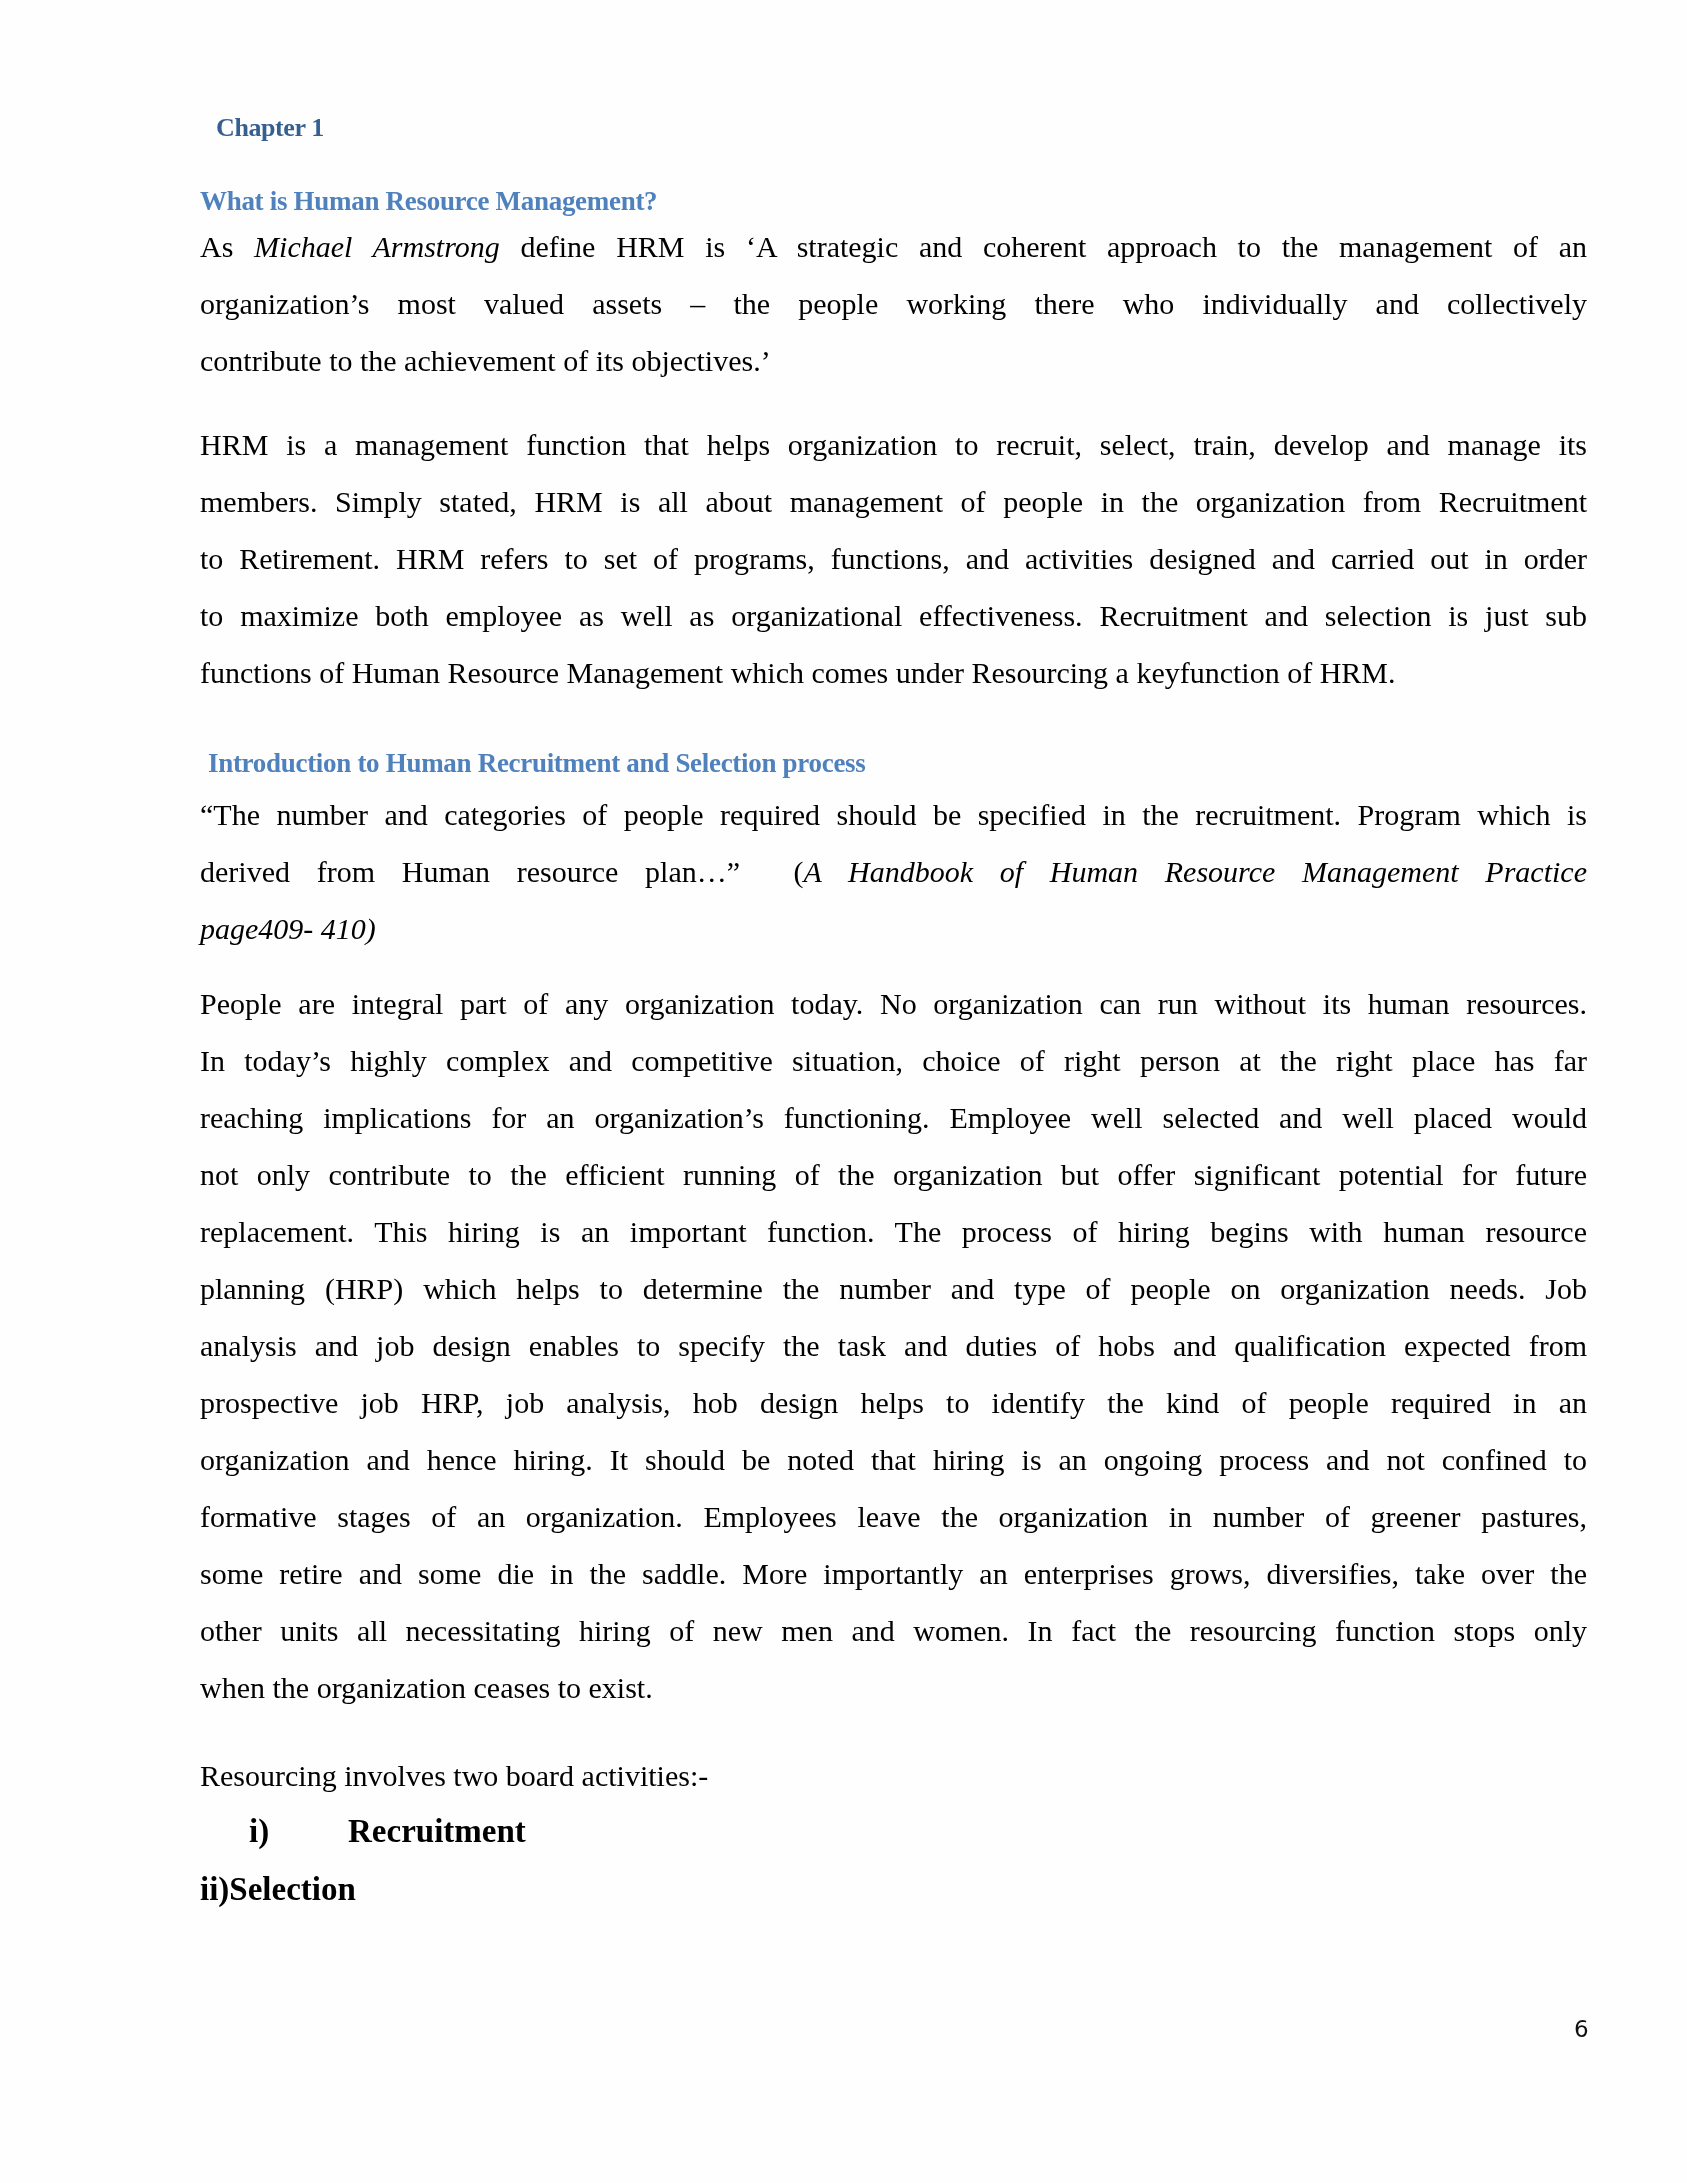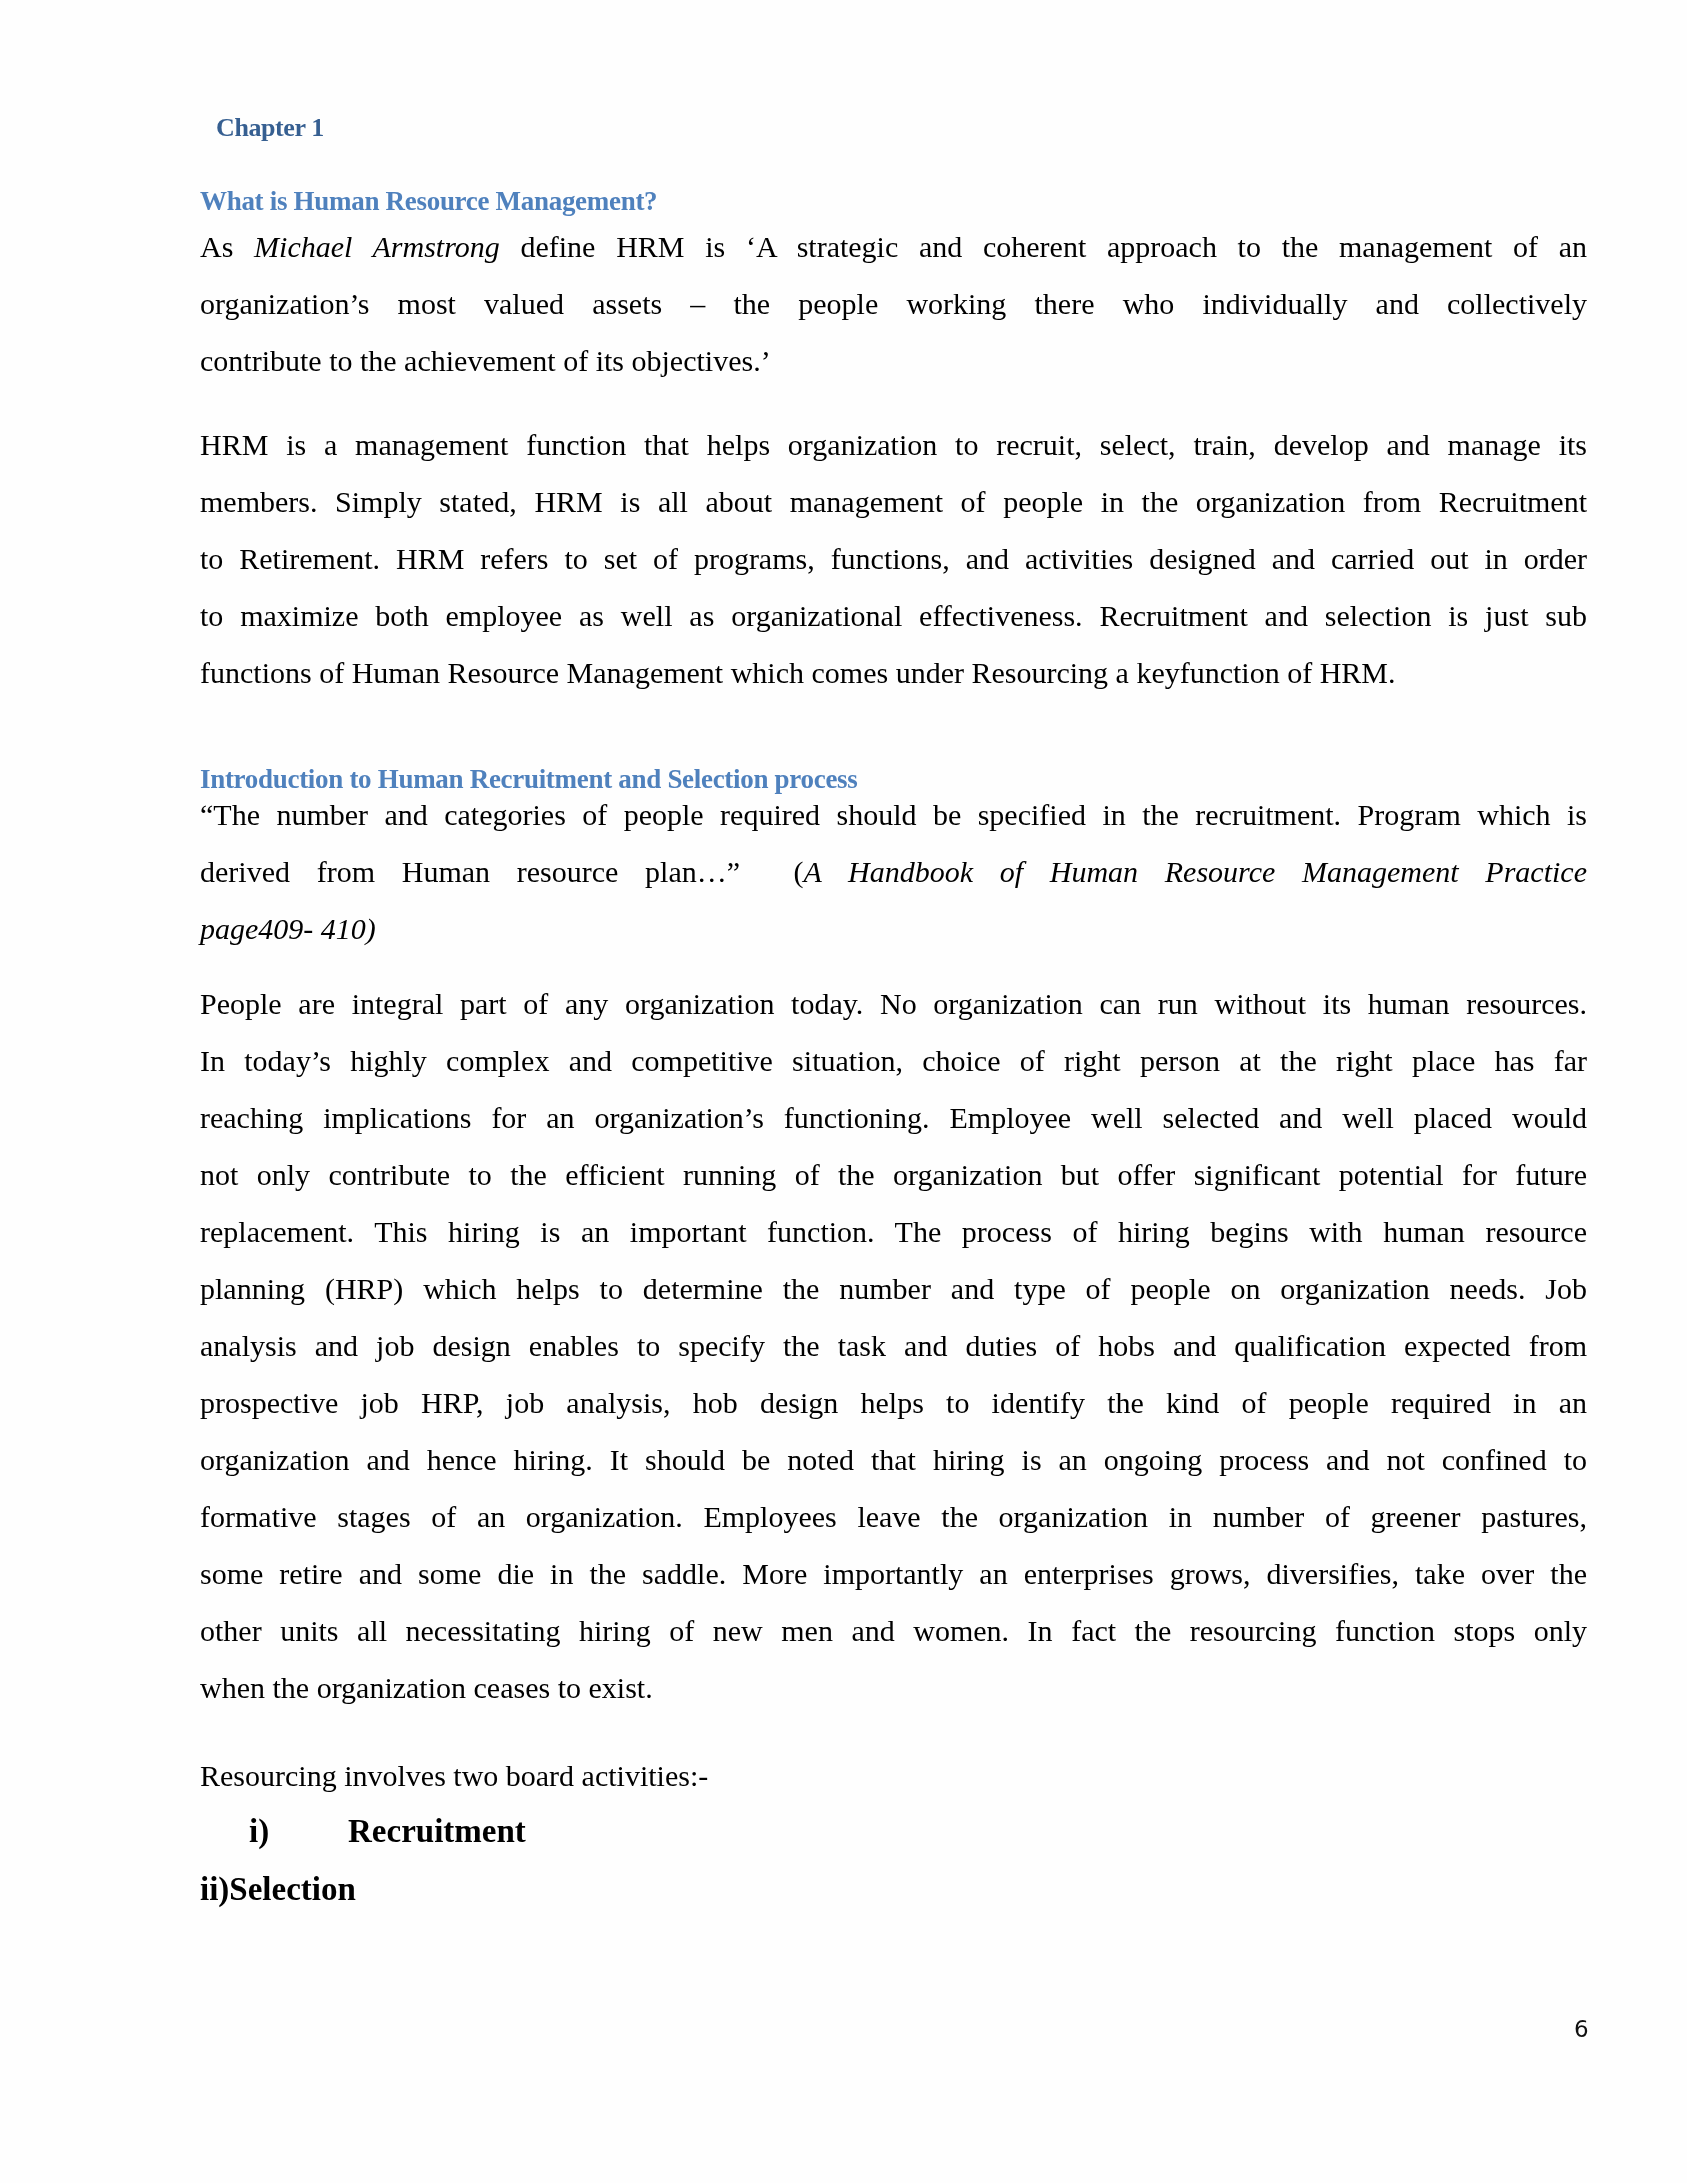--- a/index.html
+++ b/index.html
@@ -54,21 +54,21 @@
   </div>
 
   <div class="block" style="top:416px;">
     <span class="line">HRM is a management function that helps organization to recruit, select, train, develop and manage its</span>
     <span class="line">members. Simply stated, HRM is all about management of people in the organization from Recruitment</span>
     <span class="line">to Retirement. HRM refers to set of programs, functions, and activities designed and carried out in order</span>
     <span class="line">to maximize both employee as well as organizational effectiveness. Recruitment and selection is just sub</span>
     <span class="line last"><span>functions of Human Resource Management which comes under </span><span class="bd">Resourcing</span><span> a keyfunction of HRM.</span></span>
   </div>
 
-  <h2 class="h-section" style="top:759px;">Introduction to Human Recruitment and Selection process</h2>
+  <h2 class="h-section" style="top:743px;margin-left:8px;">Introduction to Human Recruitment and Selection process</h2>
 
   <div class="block" style="top:786px;">
     <span class="line">“The number and categories of people required should be specified in the recruitment. Program which is</span>
     <span class="line" style="white-space:pre;"><span>derived from Human resource plan…”  (</span><span class="it">A Handbook of Human Resource Management Practice</span></span>
     <span class="line last it">page409- 410)</span>
   </div>
 
   <div class="block" style="top:975px;">
     <span class="line">People are integral part of any organization today. No organization can run without its human resources.</span>
     <span class="line">In today’s highly complex and competitive situation, choice of right person at the right place has far</span>

